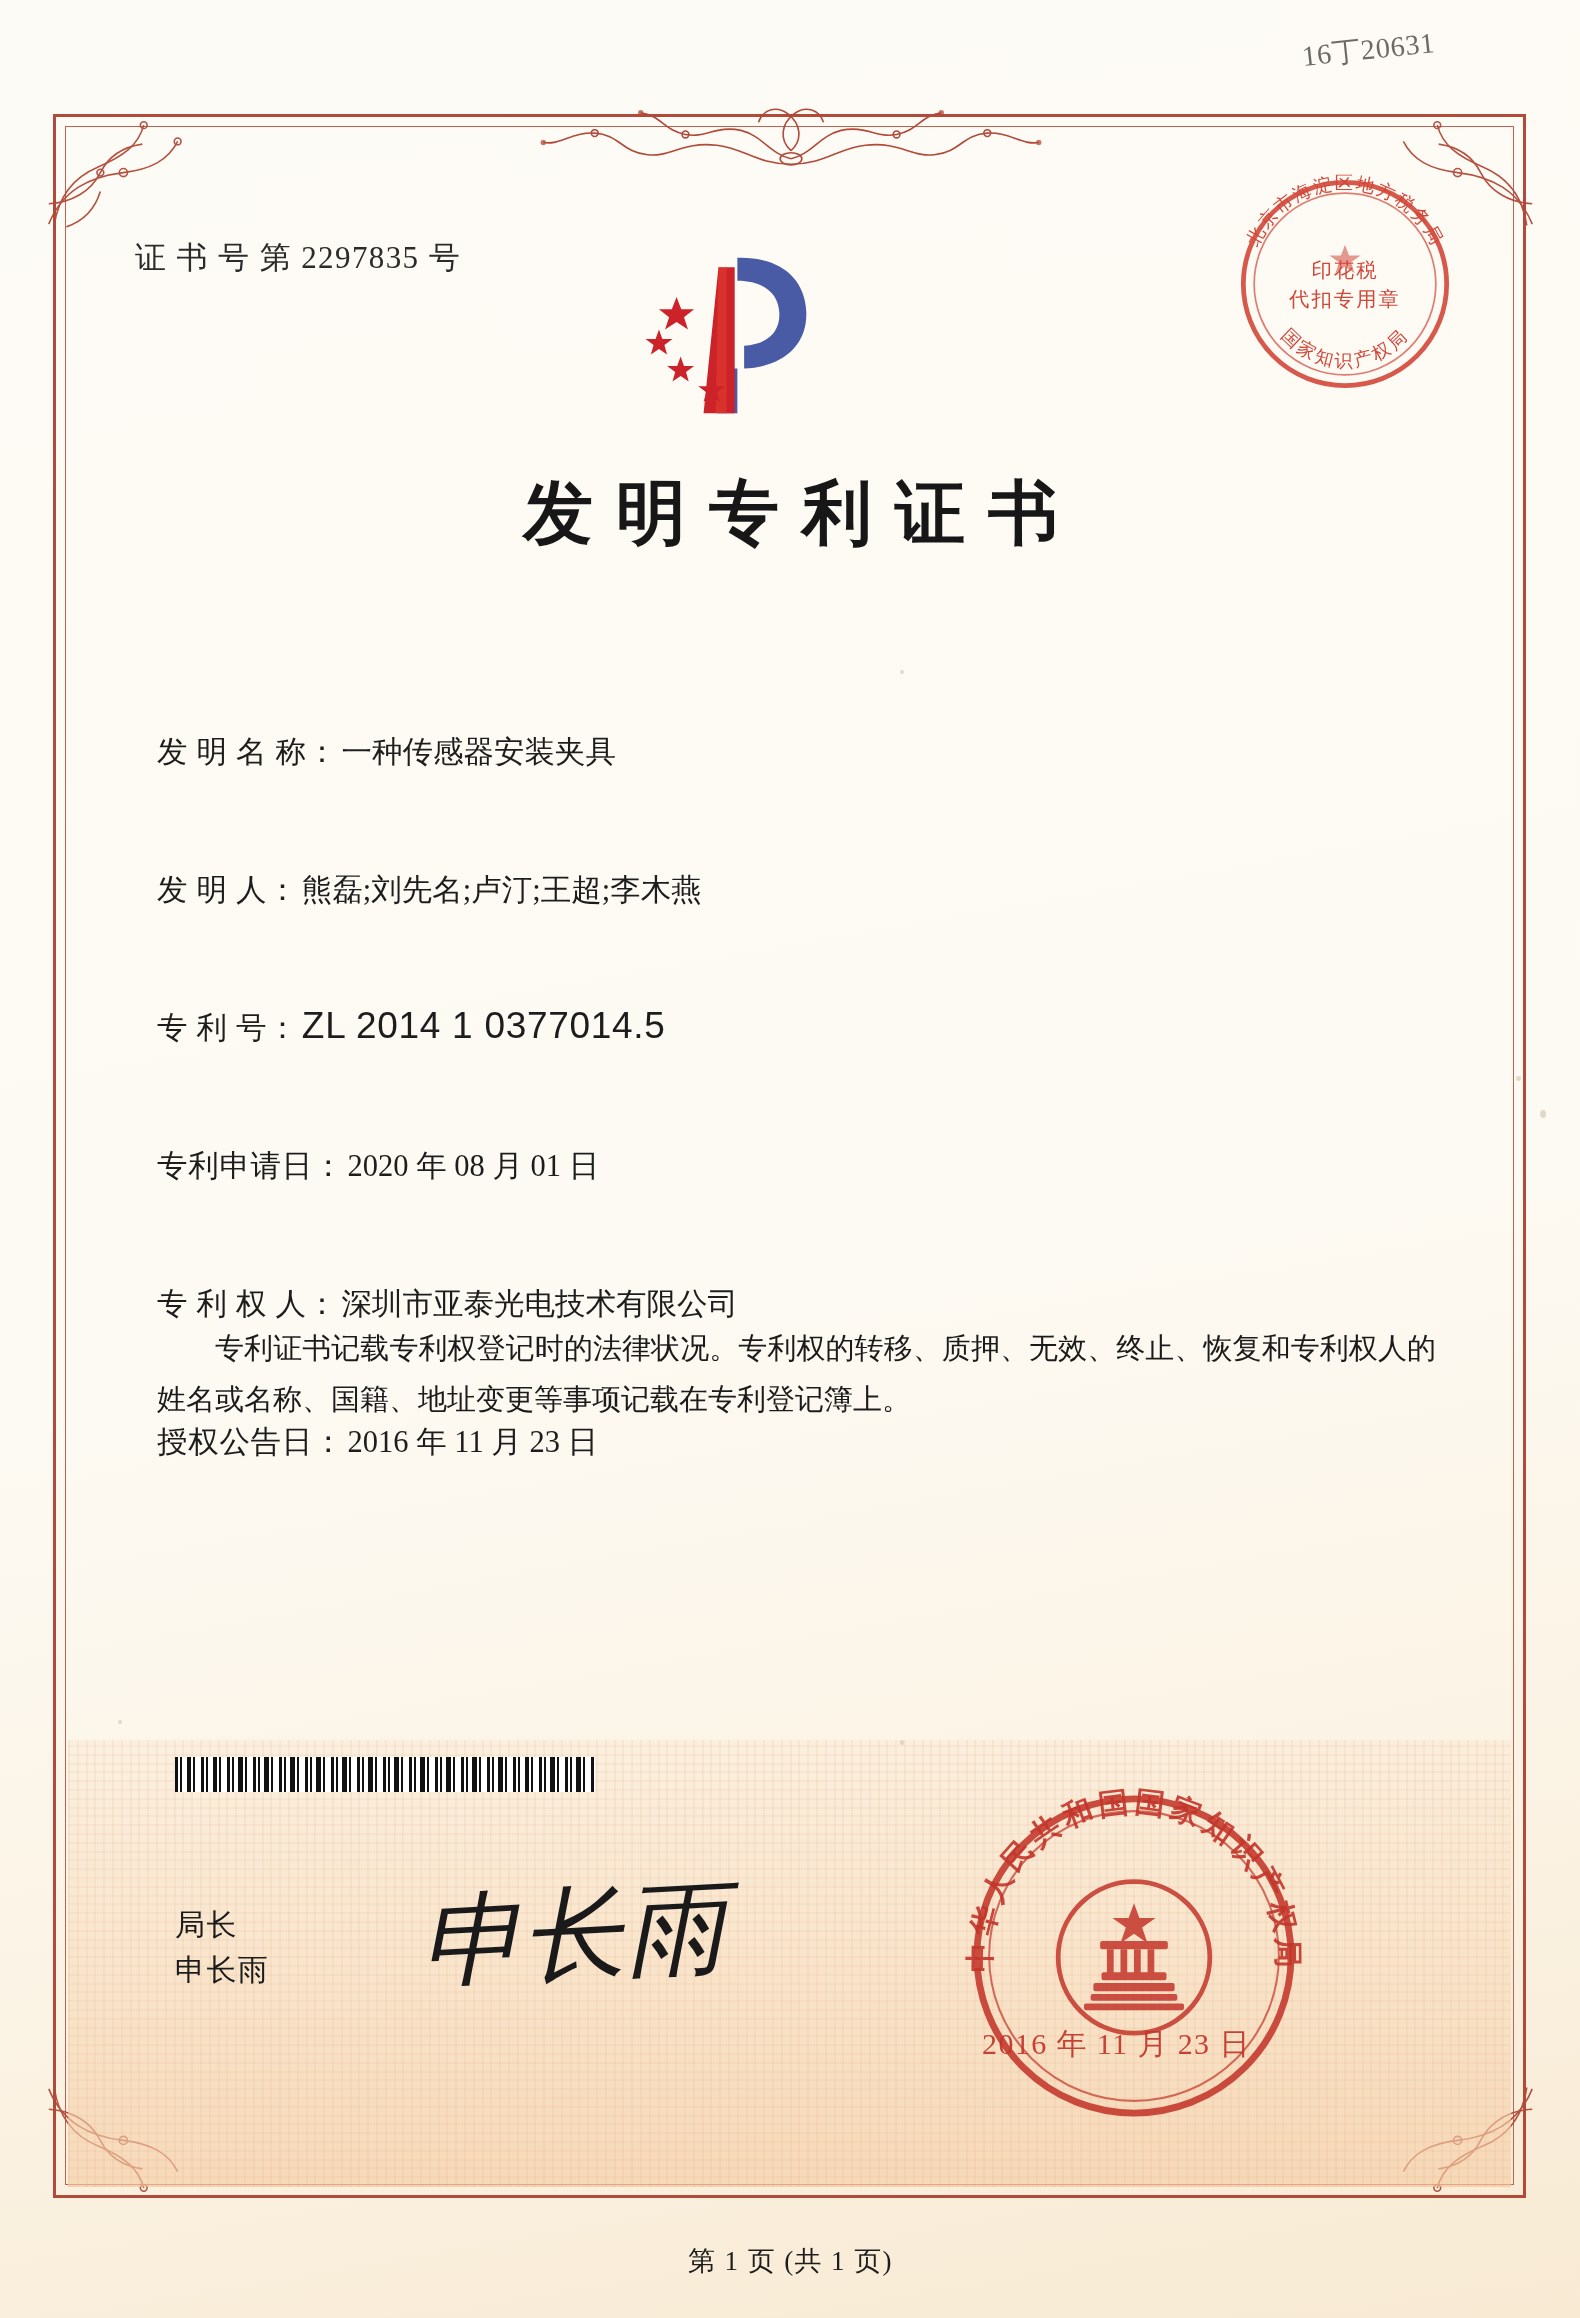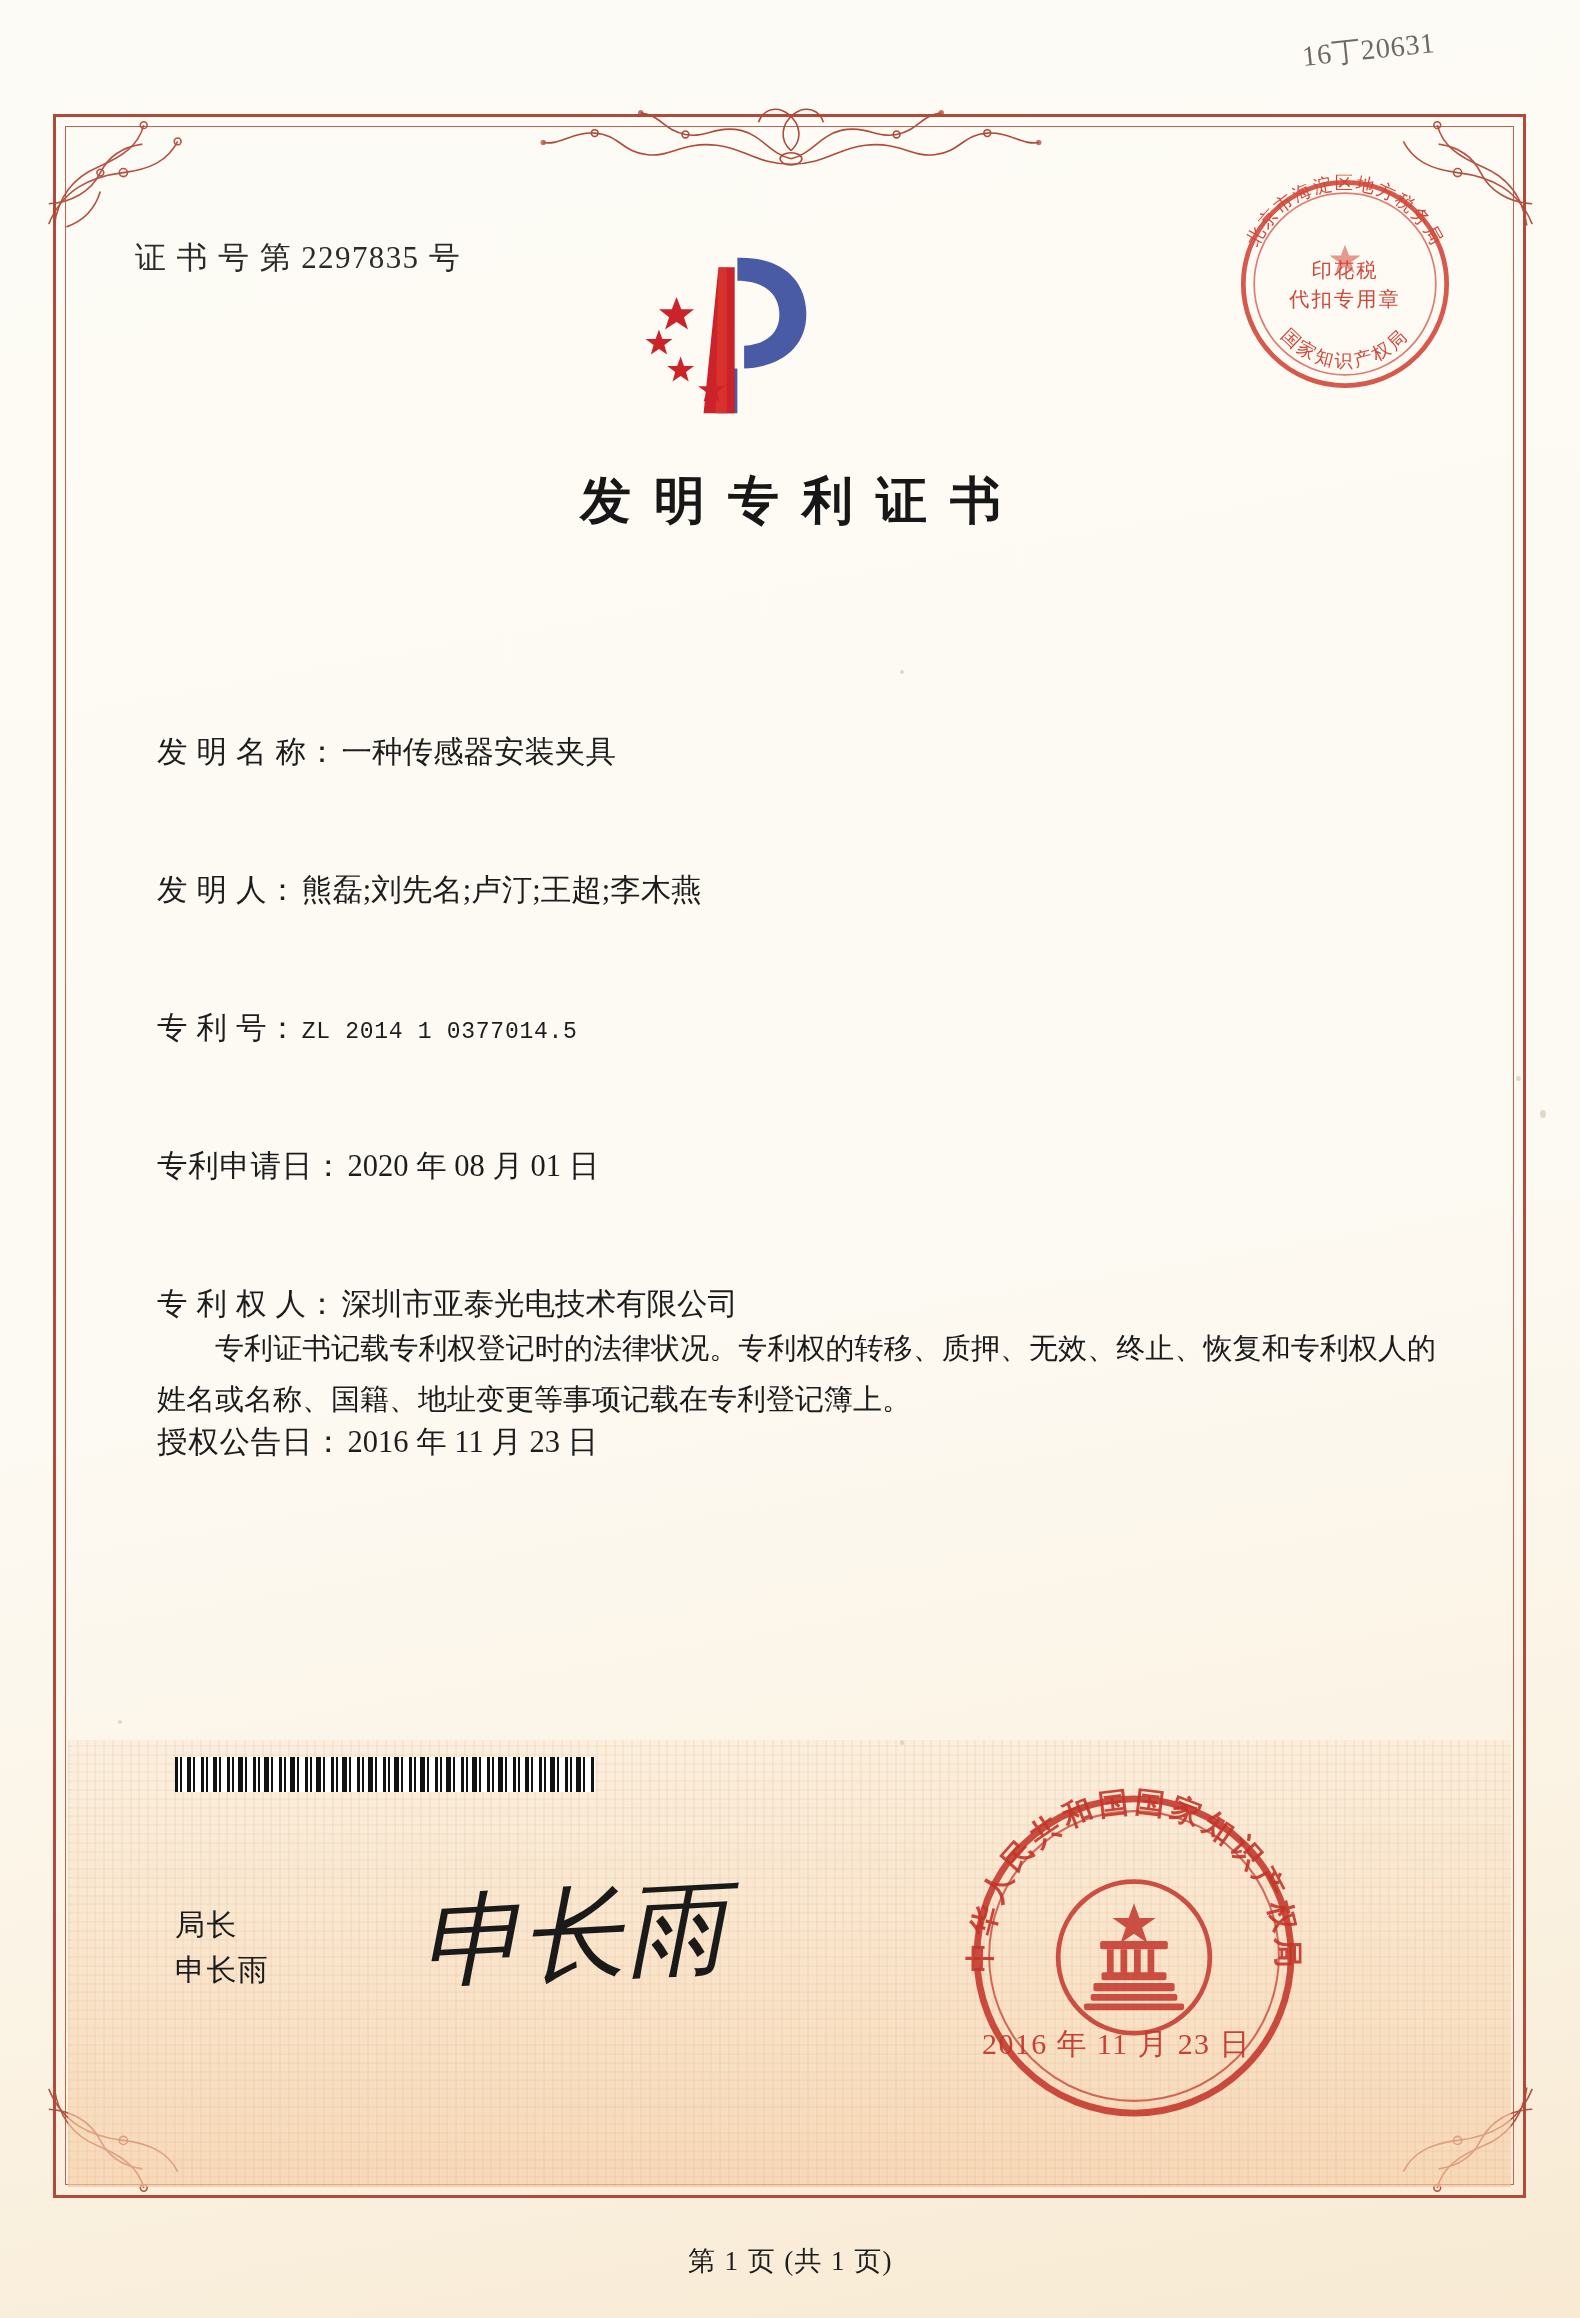--- a/index.html
+++ b/index.html
@@ -120,21 +120,21 @@
   .stamp-tax svg { width: 100%; height: 100%; }
 
   
   .doc-title {
     position: absolute;
     left: 0; right: 0;
     top: 467px;
     text-align: center;
     font-family: "Liberation Serif", serif;
     font-weight: bold;
-    font-size: 51px;
+    font-size: 70px;
     letter-spacing: 23px;
     color: #171717;
     text-indent: 23px;
   }
 
   
   .fields {
     position: absolute;
     left: 157px;
     top: 684px;
@@ -149,21 +149,21 @@
   }
   .field .lbl {
     white-space: nowrap;
     margin-top: 48px;
   }
   .field .val {
     margin-left: 4.1px;
     white-space: nowrap;
   }
   .sp-1 { letter-spacing: 0.7px; }
-  .val-latin { font-family: Liberation Mono, monospace; font-size: 23px; letter-spacing: 0.7px; }
+  .val-latin { font-family: Liberation Sans, sans-serif; font-size: 37px; letter-spacing: 0.7px; }
 
   
   .body-text {
     position: absolute;
     left: 157px;
     top: 1323px;
     width: 1279px;
     font-size: 29px;
     line-height: 51px;
     color: #1b1b1b;

